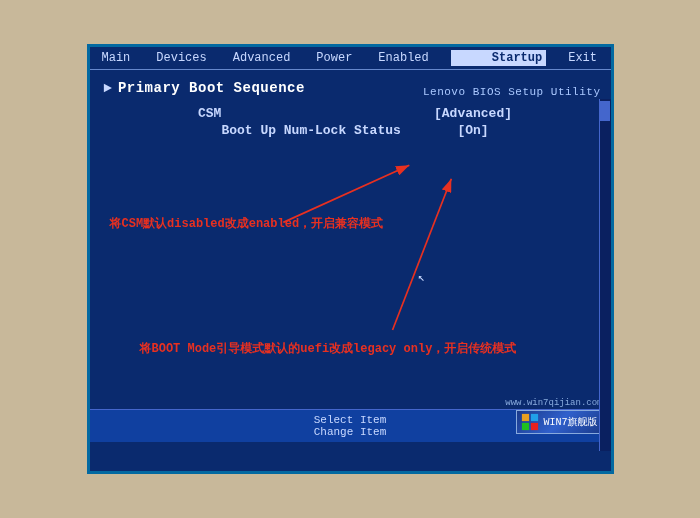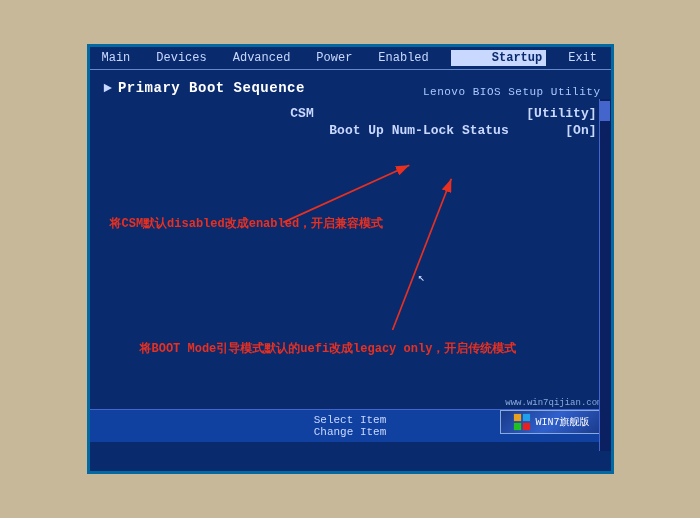--- a/index.html
+++ b/index.html
@@ -100,21 +100,21 @@
     }
 
     
     .bios-items {
       margin-left: 10px;
       margin-top: 6px;
     }
 
     .bios-row {
       display: flex;
-      justify-content: flex-end;
+      justify-content: center;
       align-items: flex-start;
       margin-bottom: 2px;
       gap: 16px;
     }
 
     .bios-row .item-label {
       color: #c8d8ff;
       font-size: 13px;
       font-weight: bold;
       min-width: 220px;
@@ -179,21 +179,21 @@
     .watermark .site-url {
       color: #88aadd;
       font-size: 9px;
     }
 
     .watermark .win7-badge {
       background: linear-gradient(135deg, #1a3a8a 0%, #3060cc 50%, #1a3a8a 100%);
       border: 1px solid #88aadd;
       color: #fff;
       font-size: 10px;
-      padding: 2px 12px;
+      padding: 2px 4px;
       display: flex;
       align-items: center;
       gap: 4px;
     }
 
     .win-logo {
       width: 18px;
       height: 18px;
     }
 
@@ -241,21 +241,21 @@
     <div class="bios-content">
 
       <div class="section-heading">
         <span class="arrow">►</span>
         <span class="title">Primary Boot Sequence</span>
       </div>
 
       <div class="bios-items">
         <div class="bios-row">
           <span class="item-label">CSM</span>
-          <span class="item-value">[Utility]</span>
+          <span class="item-value">[Advanced]</span>
         </div>
         <div class="bios-row">
           <span class="item-label">Boot Up Num-Lock Status</span>
           <span class="item-value">[On]</span>
         </div>
       </div>
 
       <div class="annotation" style="left: 20px; top: 145px; font-size:12px;">将CSM默认disabled改成enabled，开启兼容模式</div>
 
       <div class="annotation" style="left: 50px; top: 270px; font-size:12px;">将BOOT Mode引导模式默认的uefi改成legacy only，开启传统模式</div>

